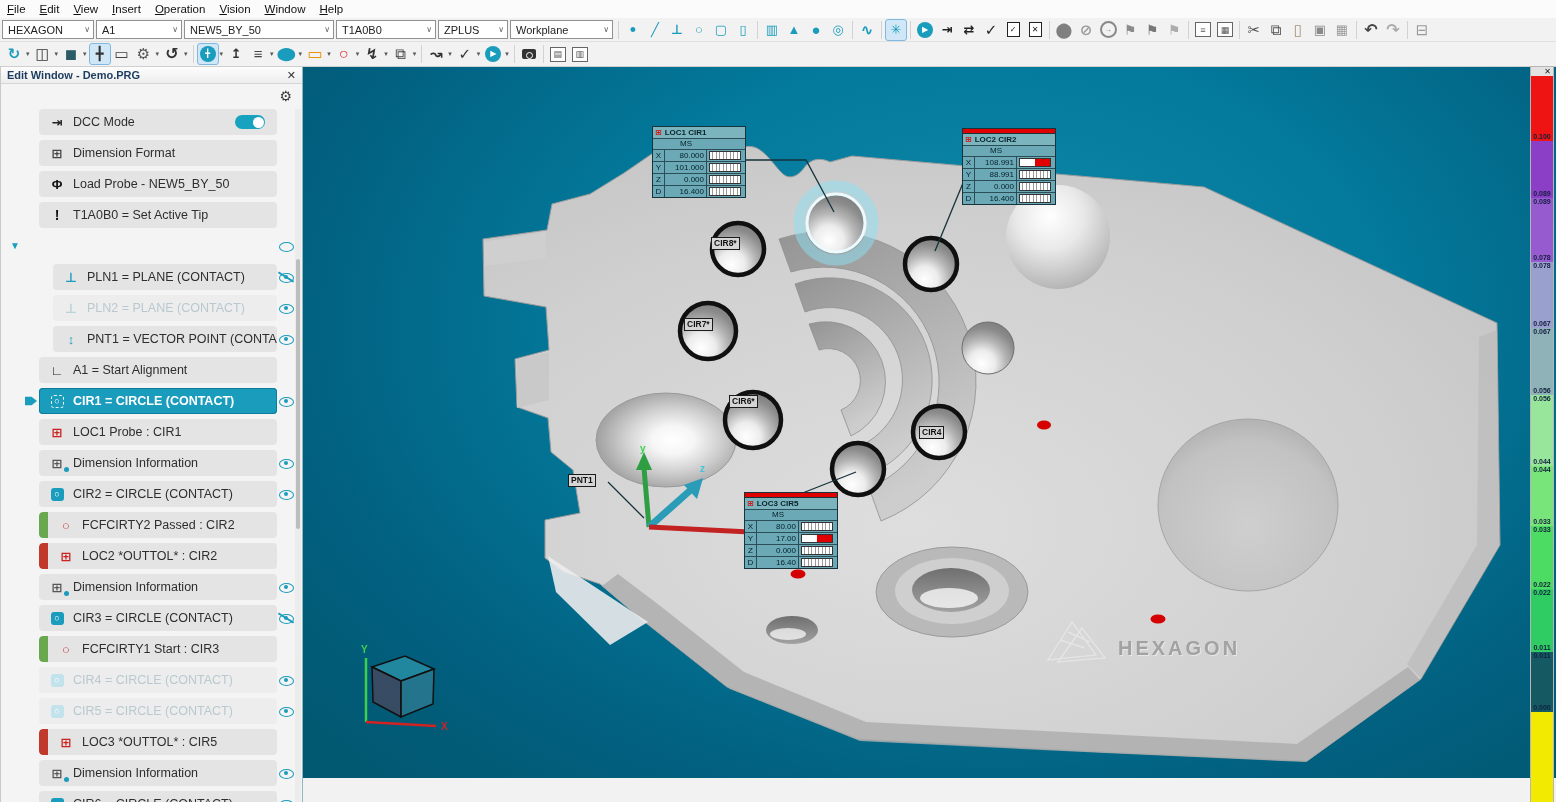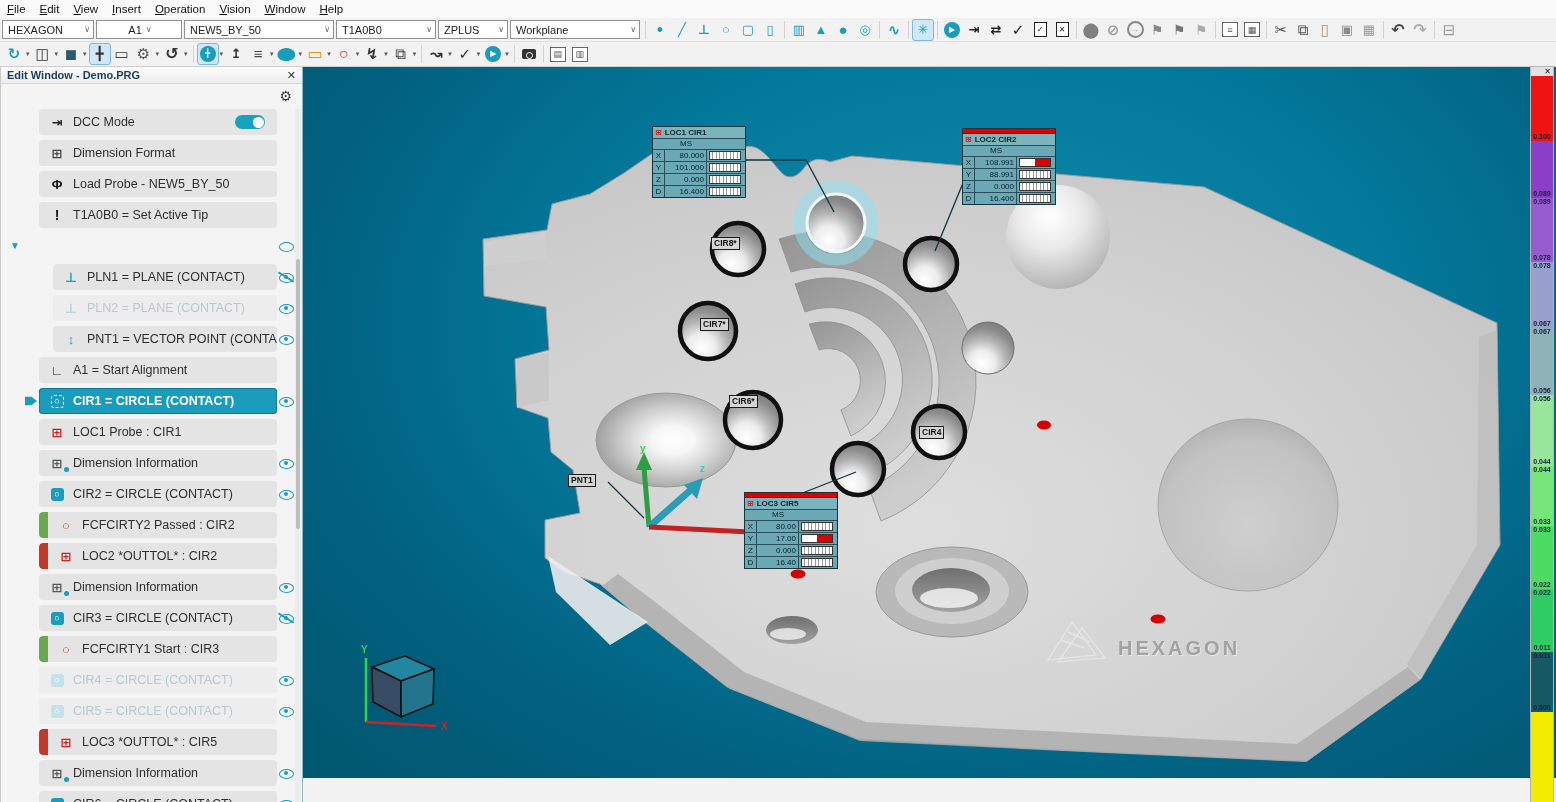--- a/index.html
+++ b/index.html
@@ -128,37 +128,37 @@
       <div class="menu-item"><u>V</u>ision</div>
       <div class="menu-item"><u>W</u>indow</div>
       <div class="menu-item"><u>H</u>elp</div>
     </div>
 
   <div id="toolbar1">
       <div class="dd" style="width: 92px;">
         <span>HEXAGON</span>
         <span class="caret">∨</span>
       </div>
-      <div class="dd" style="width: 86px; justify-content: center;">
+      <div class="dd" style="width: 86px;">
         <span>A1</span>
         <span class="caret">∨</span>
       </div>
       <div class="dd" style="width: 150px;">
         <span>NEW5_BY_50</span>
         <span class="caret">∨</span>
       </div>
       <div class="dd" style="width: 100px;">
         <span>T1A0B0</span>
         <span class="caret">∨</span>
       </div>
       <div class="dd" style="width: 70px;">
         <span>ZPLUS</span>
         <span class="caret">∨</span>
       </div>
-      <div class="dd" style="width: 130px;">
+      <div class="dd" style="width: 103px;">
         <span>Workplane</span>
         <span class="caret">∨</span>
       </div>
       <div class="tbsep"></div>
       <div class="tbi">
         <span style="color: rgb(26, 156, 188); font-size: 18px;">•</span>
       </div>
       <div class="tbi">
         <span style="color: rgb(26, 156, 188);">╱</span>
       </div>
@@ -696,21 +696,21 @@
       </g>
 
       <g>
         <path d="M1048,660 L1072,622 L1096,655 Z M1058,662 L1082,628 L1105,658 Z M1060,640 L1085,648 M1068,632 L1090,642" stroke="rgba(255,255,255,0.35)" fill="none" stroke-width="1.4"></path>
         <text x="1119" y="656" font-size="20" font-weight="bold" letter-spacing="3" fill="rgba(255,255,255,0.45)">HEXAGON</text>
         <text x="1118" y="655" font-size="20" font-weight="bold" letter-spacing="3" fill="rgba(150,150,150,0.85)">HEXAGON</text>
       </g>
     </svg>
     <div id="tags">
         <div class="ftag" style="left: 408px; top: 170px;">CIR8*</div>
-        <div class="ftag" style="left: 397px; top: 251px;">CIR7*</div>
+        <div class="ftag" style="left: 381px; top: 251px;">CIR7*</div>
         <div class="ftag" style="left: 426px; top: 328px;">CIR6*</div>
         <div class="ftag" style="left: 616px; top: 359px;">CIR4</div>
         <div class="ftag" style="left: 265px; top: 407px;">PNT1</div>
       </div>
     <div id="tables">
         <div class="mtable" style="left: 349px; top: 59px;">
           <div class="hdr">
             <span class="hico">⊞</span>
             <span>LOC1 CIR1</span>
           </div>

